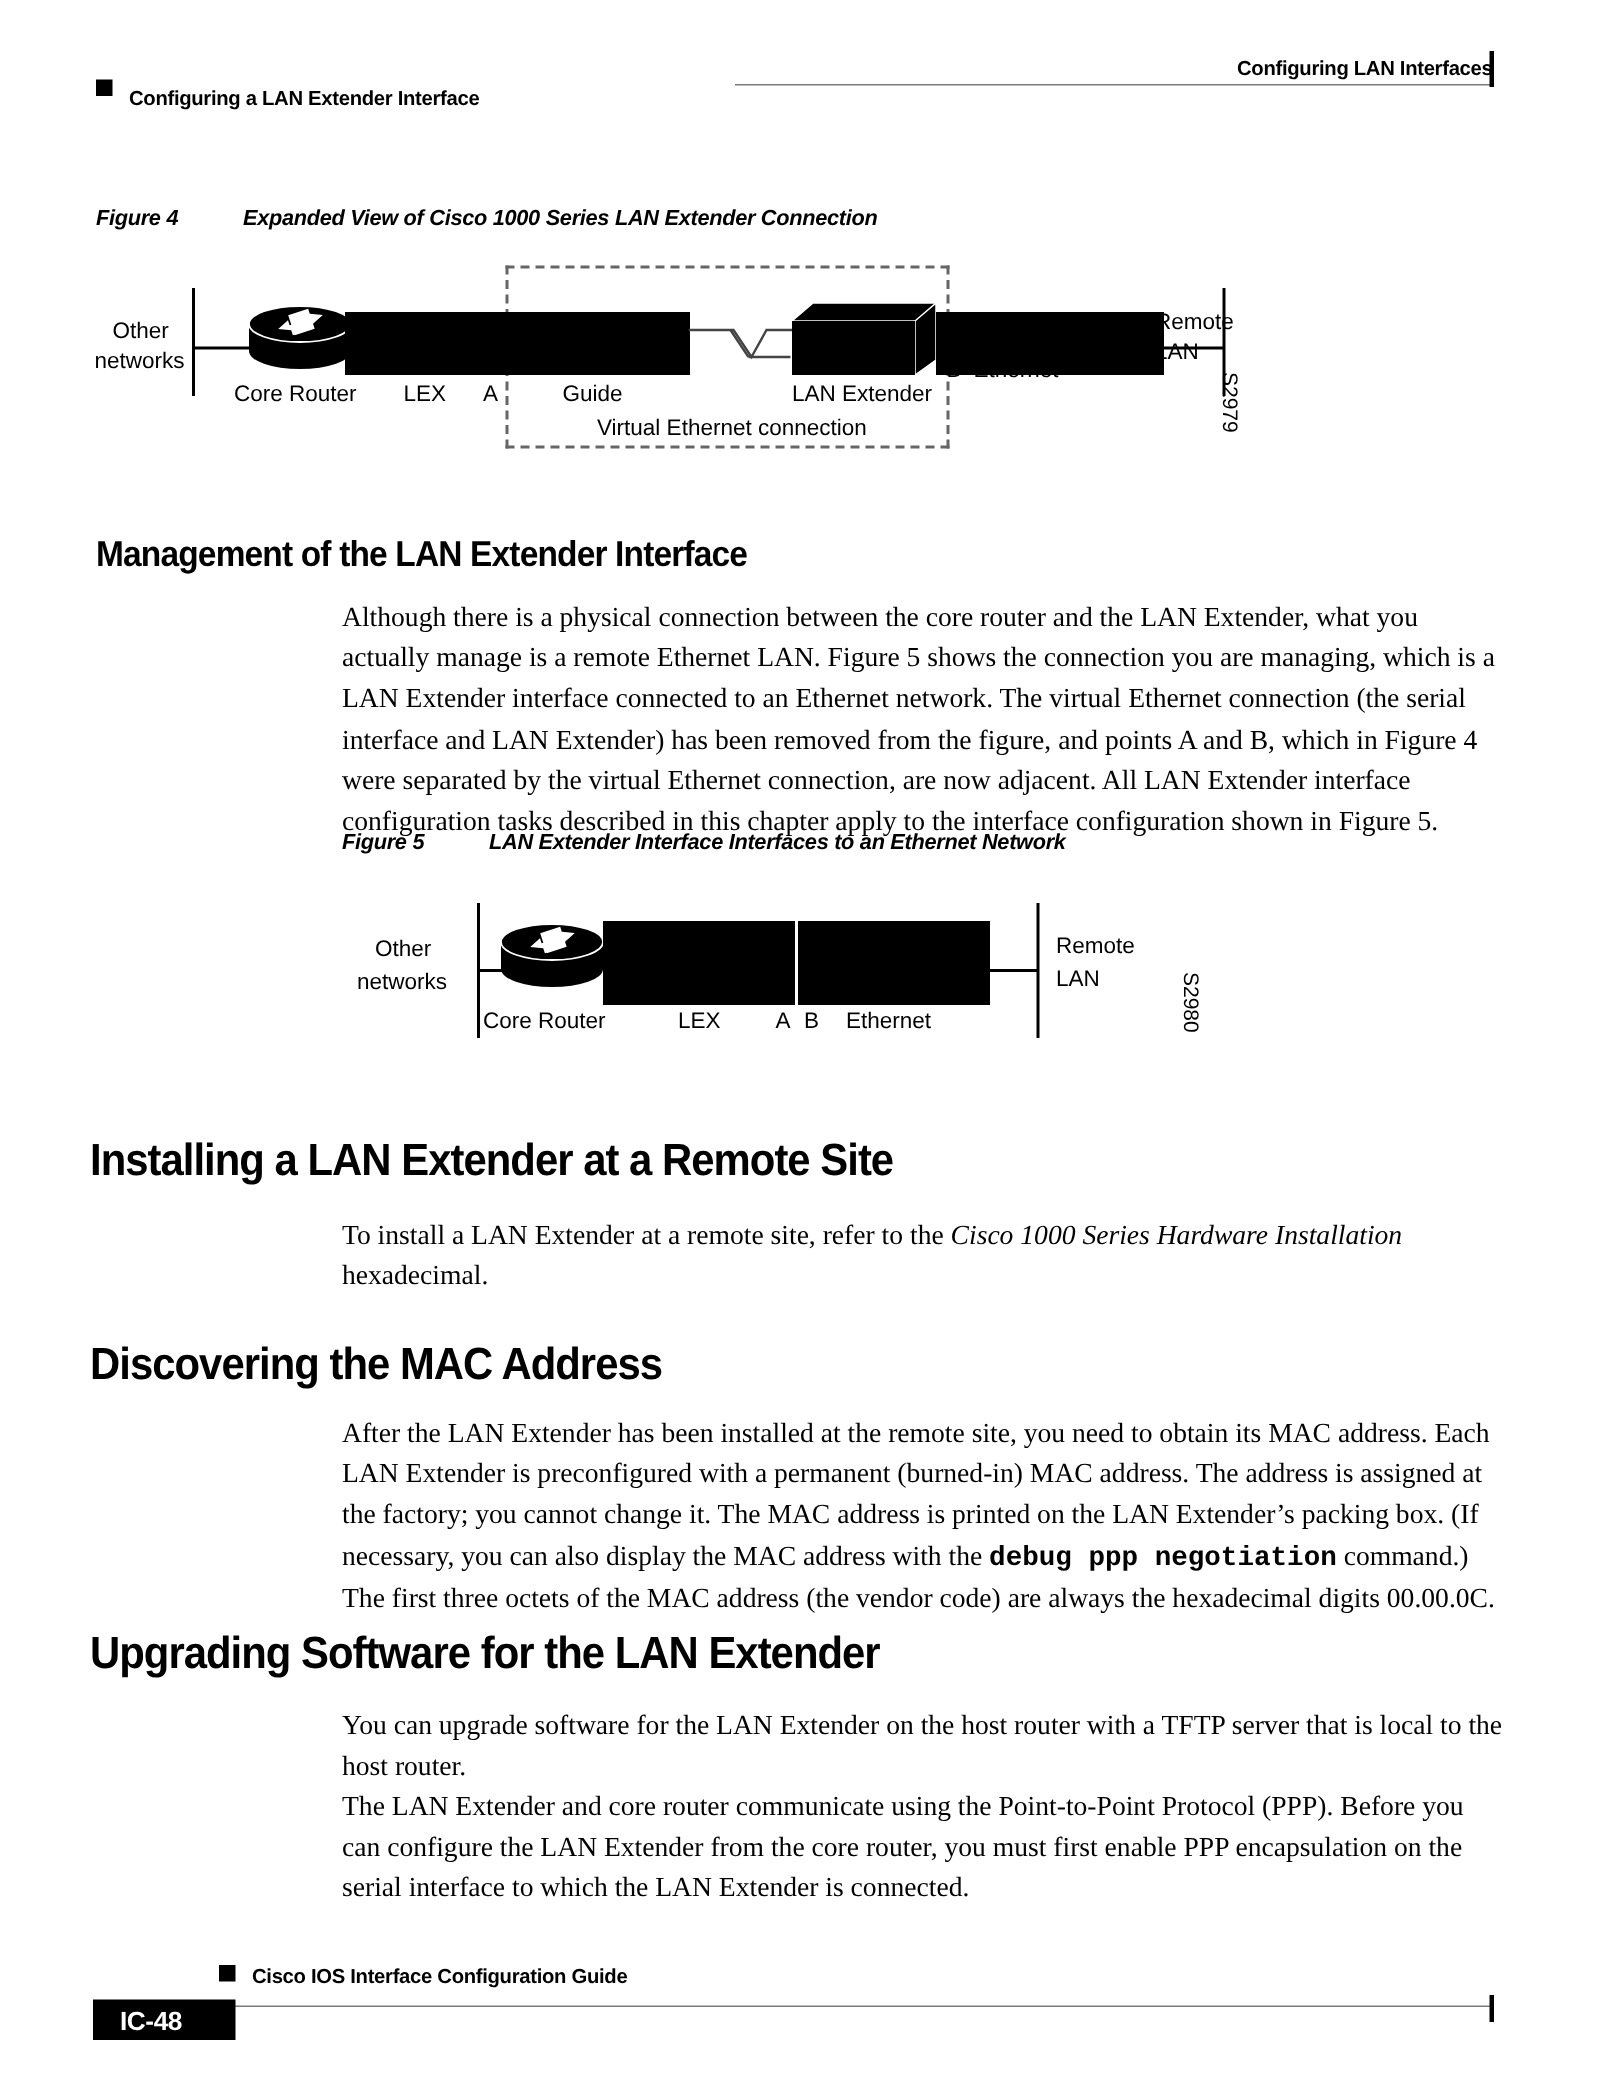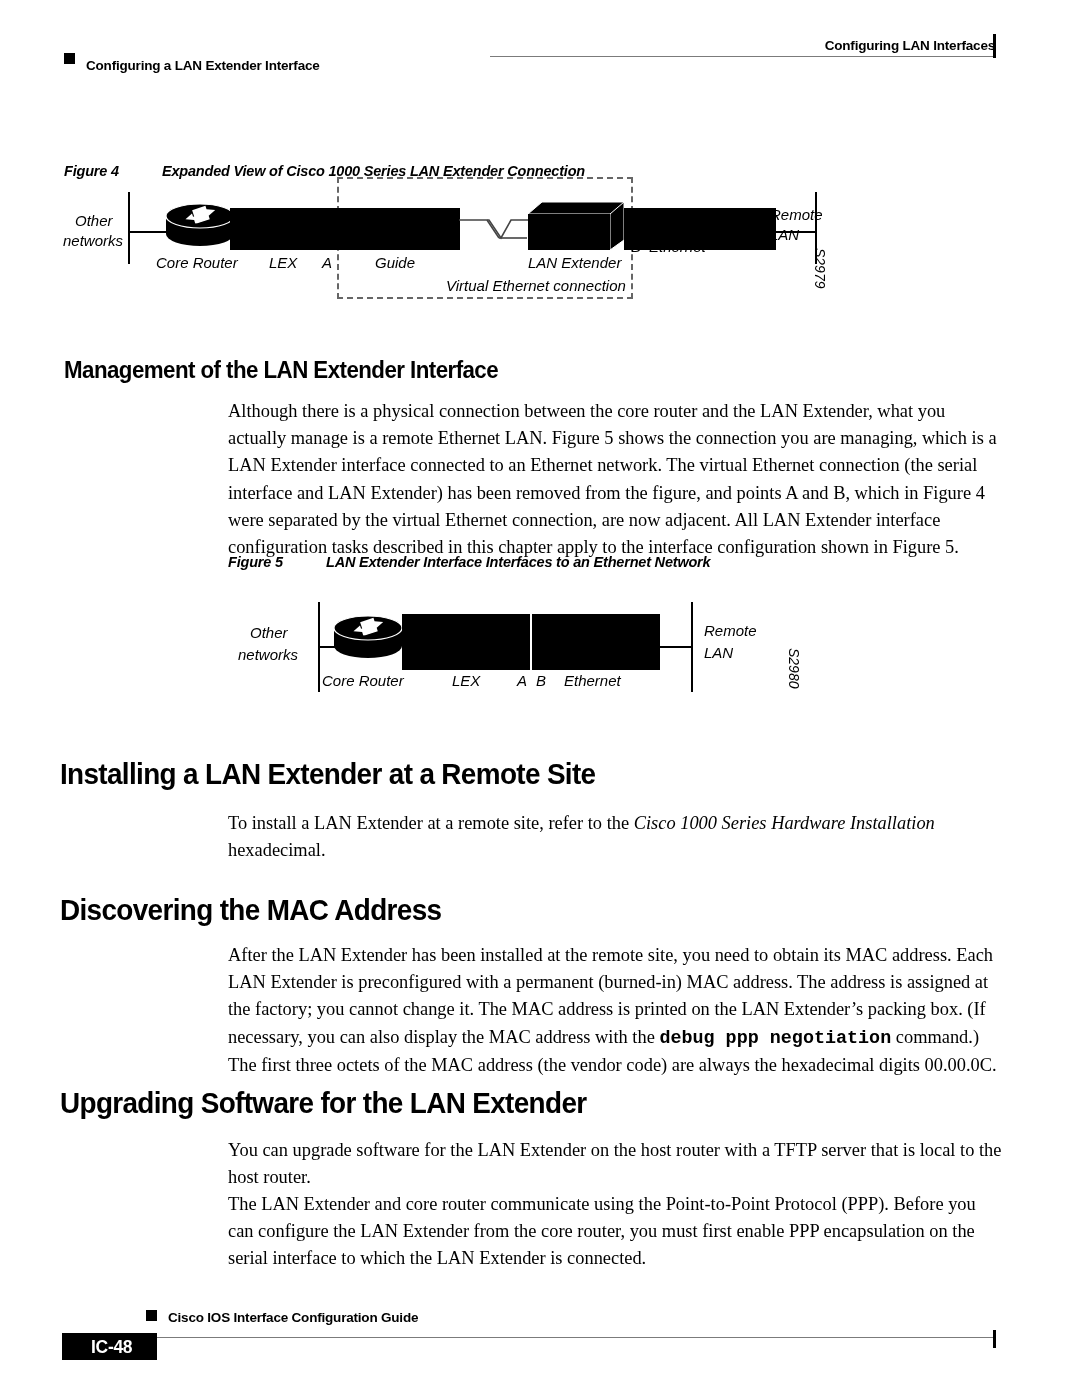--- a/index.html
+++ b/index.html
@@ -105,21 +105,21 @@
     font-family: "Liberation Serif", serif;
     font-size: 18.4px;
     line-height: 27.2px;
     text-align: left;
     color: #000;
   }
   .para i { font-style: italic; }
   .para b { font-weight: bold; font-family: Liberation Mono, monospace; }
 
   
-  .figure { position: absolute; font-style: italic; }
+  .figure { position: absolute; }
   .blk { position: absolute; background: #000; }
   .lbl {
     position: absolute;
     font-family: "Liberation Sans", sans-serif;
     font-size: 15px;
     color: #000;
     white-space: nowrap;
   }
   .vrule { position: absolute; width: 1.5px; background: #000; }
   .hrule { position: absolute; height: 1.5px; background: #000; }
@@ -182,39 +182,39 @@
     position: absolute;
     top: 1333px;
     left: 62px;
     width: 95px;
     height: 27px;
     background: #000;
   }
   .ftr-pagenum {
     position: absolute;
     top: 1337px;
-    left: 91px;
+    left: 80px;
     color: #fff;
     font-family: "Liberation Sans", sans-serif;
     font-weight: bold;
     font-size: 17.5px;
     letter-spacing: -0.3px;
     white-space: nowrap;
   }
 </style>
 </head>
 <body>
 
 <div class="hdr-right">Configuring LAN Interfaces</div>
 <div class="hdr-rule"></div>
 <div class="hdr-tick"></div>
 <div class="hdr-left-sq"></div>
 <div class="hdr-left-text">Configuring a LAN Extender Interface</div>
 
-<div class="fig-caption" style="top:138px; left:64px;margin-top:25px;">
+<div class="fig-caption" style="top:138px; left:64px;">
   <span class="num">Figure 4</span><span>Expanded View of Cisco 1000 Series LAN Extender Connection</span>
 </div>
 
 <div class="figure" style="top:170px; left:60px; width:820px; height:130px;">
 
   <div class="dashbox" style="top:7px; left:277px; width:292px; height:118px;"></div>
 
   <div class="vrule" style="top:22px; left:68px; height:72px;"></div>
   <div class="hrule" style="top:61px; left:68px; width:45px;"></div>
   <div class="lbl" style="top:42px; left:15px;">Other</div>
@@ -252,21 +252,21 @@
   <div class="lbl" style="top:36px; left:710px;">Remote</div>
   <div class="lbl" style="top:56px; left:710px;">LAN</div>
 
   <div class="lbl" style="top:84px; left:96px;">Core Router</div>
   <div class="lbl" style="top:84px; left:209px;">LEX</div>
   <div class="lbl" style="top:84px; left:262px;">A</div>
   <div class="lbl" style="top:84px; left:315px;">Guide</div>
   <div class="lbl" style="top:84px; left:468px;">LAN Extender</div>
   <div class="lbl" style="top:68px; left:571px;">B</div>
   <div class="lbl" style="top:68px; left:589px;">Ethernet</div>
-  <div class="lbl" style="top:107px; left:338px;margin-left:48px;">Virtual Ethernet connection</div>
+  <div class="lbl" style="top:107px; left:338px;">Virtual Ethernet connection</div>
 
   <div class="figid" style="top:78px; left:752px;">S2979</div>
 </div>
 
 <div class="h2" style="top:356px; left:64px;">Management of the LAN Extender Interface</div>
 
 <div class="para" style="top:398px;">Although there is a physical connection between the core router and the LAN Extender, what you actually manage is a remote Ethernet LAN. Figure 5 shows the connection you are managing, which is a LAN Extender interface connected to an Ethernet network. The virtual Ethernet connection (the serial interface and LAN Extender) has been removed from the figure, and points A and B, which in Figure 4 were separated by the virtual Ethernet connection, are now adjacent. All LAN Extender interface configuration tasks described in this chapter apply to the interface configuration shown in Figure 5.</div>
 
 <div class="fig-caption" style="top:554px; left:228px;">
   <span class="num">Figure 5</span><span>LAN Extender Interface Interfaces to an Ethernet Network</span>

